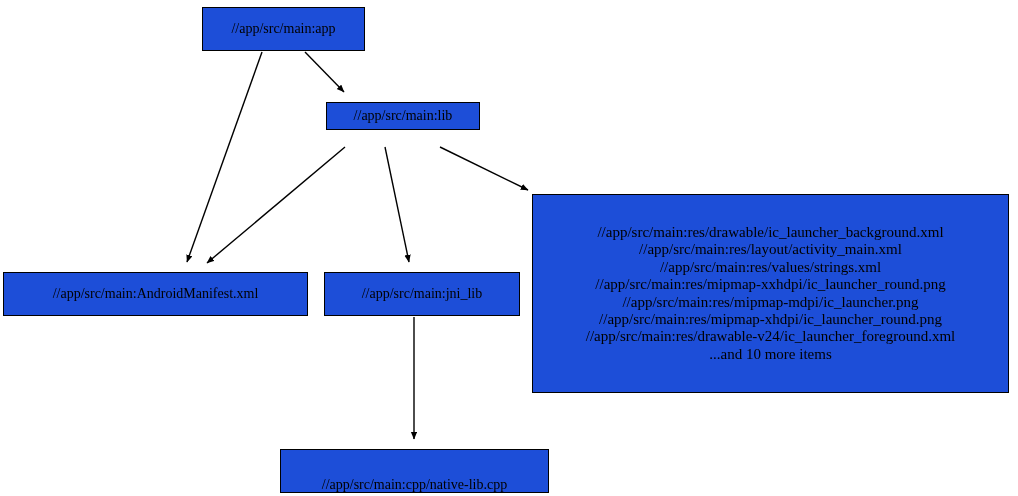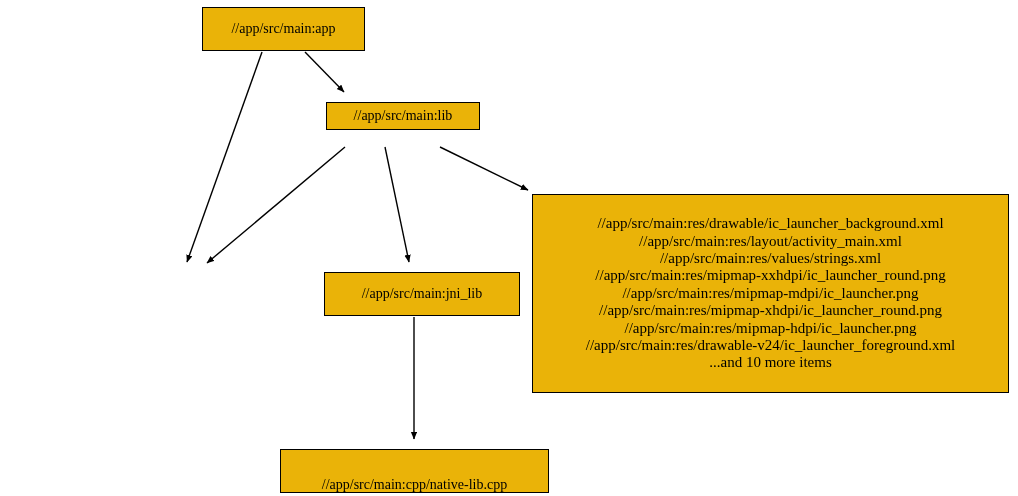--- a/index.html
+++ b/index.html
@@ -21,21 +21,21 @@
     left: 0;
     top: 0;
     width: 1018px;
     height: 496px;
     pointer-events: none;
   }
   .node {
     position: absolute;
     box-sizing: border-box;
     border: 1px solid #000000;
-    background: #eab308;
+    background: #1d4ed8;
     display: flex;
     align-items: center;
     justify-content: center;
     text-align: center;
     color: #000000;
     font-family: "Liberation Serif", "DejaVu Serif", serif;
     font-size: 14px;
     line-height: 1.0;
     white-space: nowrap;
   }
@@ -96,36 +96,38 @@
   </svg>
 
   <div class="node" style="left:202px; top:7px; width:163px; height:44px;">
     <span class="node-label">//app/src/main:app</span>
   </div>
 
   <div class="node" style="left:302px; top:102px; width:154px; height:28px;margin-left:24px;">
     <span class="node-label">//app/src/main:lib</span>
   </div>
 
+  <div class="node" style="left:3px; top:272px; width:305px; height:44px;">
+    <span class="node-label">//app/src/main:AndroidManifest.xml</span>
+  </div>
 
   <div class="node" style="left:324px; top:272px; width:196px; height:44px;">
     <span class="node-label">//app/src/main:jni_lib</span>
   </div>
 
   <div class="node" style="left:280px; top:449px; width:269px; height:44px;align-items:flex-end;">
     <span class="node-label">//app/src/main:cpp/native-lib.cpp</span>
   </div>
 
   <div class="node node-multiline" style="left:532px; top:194px; width:477px; height:199px;">
     <span class="node-label" id="res-lines">
         <span class="ml-line">//app/src/main:res/drawable/ic_launcher_background.xml</span>
         <span class="ml-line">//app/src/main:res/layout/activity_main.xml</span>
         <span class="ml-line">//app/src/main:res/values/strings.xml</span>
         <span class="ml-line">//app/src/main:res/mipmap-xxhdpi/ic_launcher_round.png</span>
         <span class="ml-line">//app/src/main:res/mipmap-mdpi/ic_launcher.png</span>
         <span class="ml-line">//app/src/main:res/mipmap-xhdpi/ic_launcher_round.png</span>
-        <span class="ml-line">//app/src/main:res/mipmap-hdpi/ic_launcher.png</span>
         <span class="ml-line">//app/src/main:res/drawable-v24/ic_launcher_foreground.xml</span>
         <span class="ml-line">...and 10 more items</span>
       </span>
   </div>
 
 </div>
 
 </body></html>

